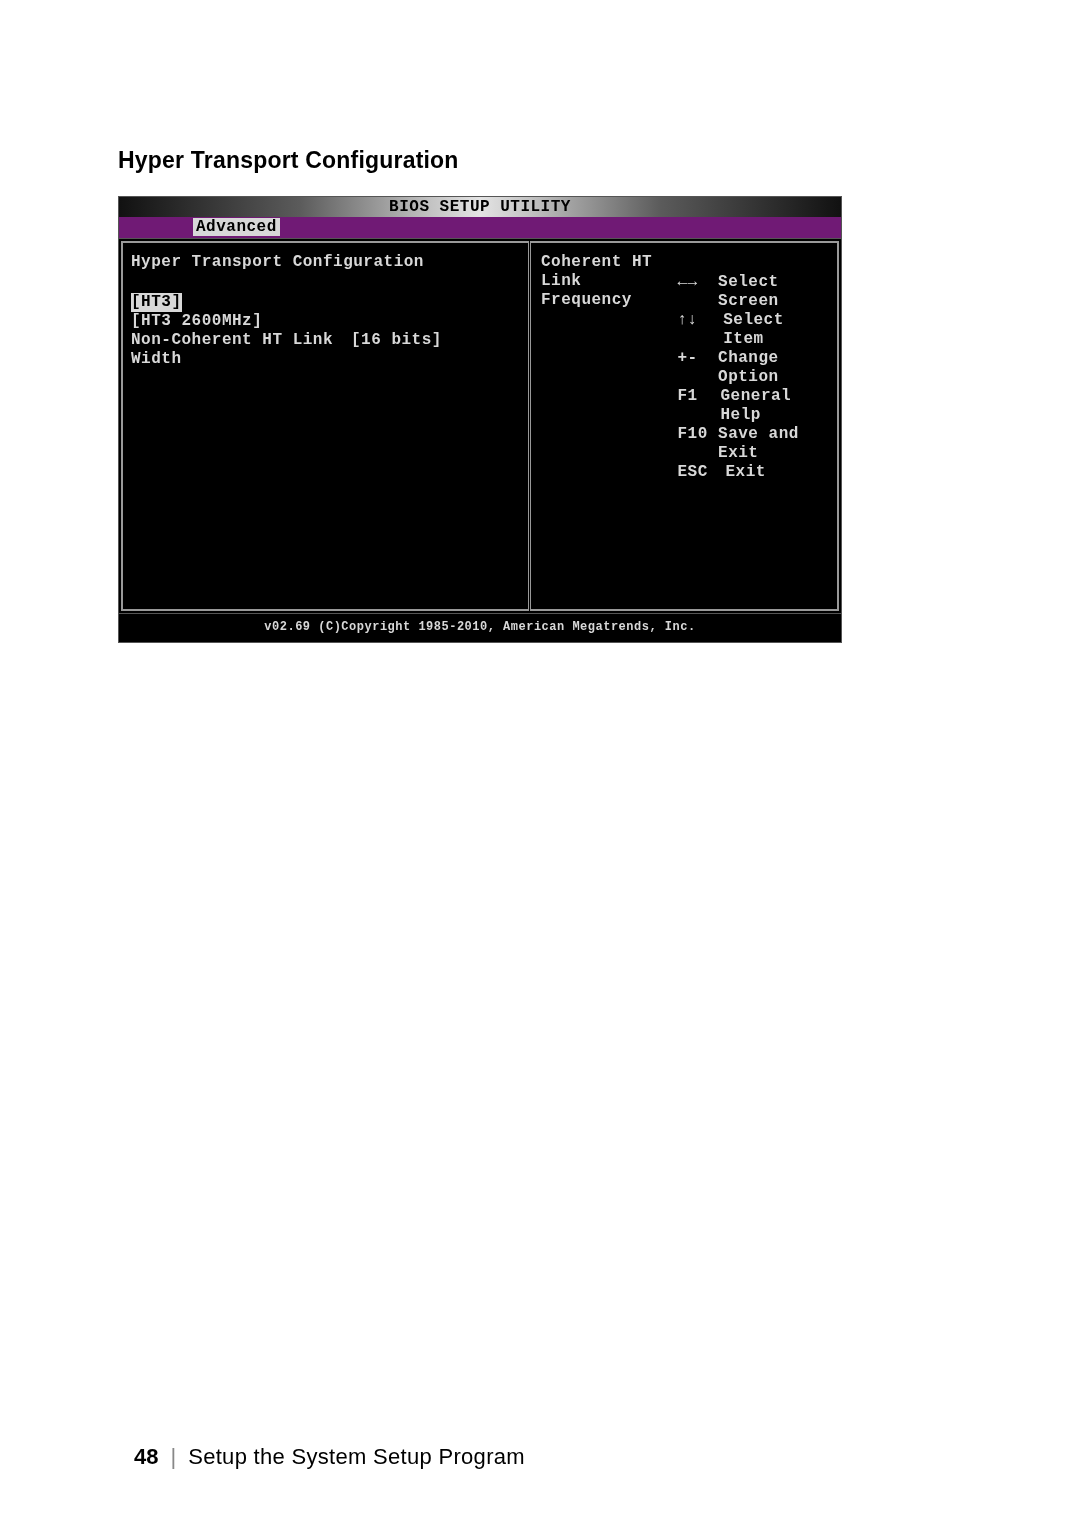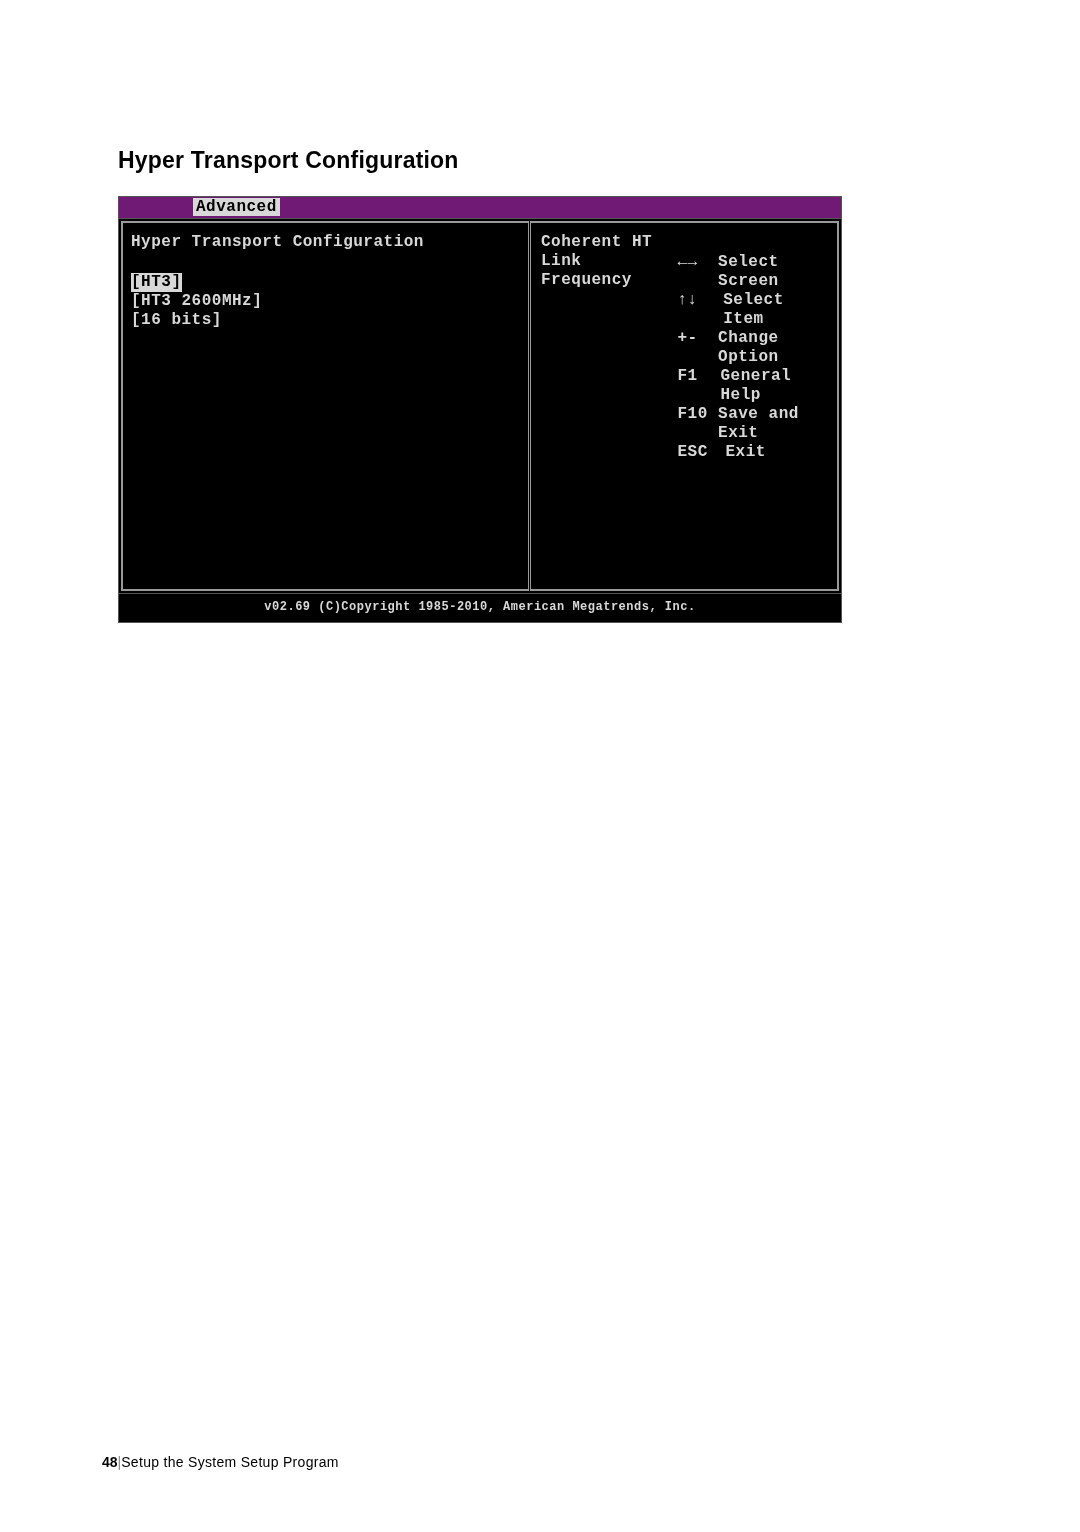--- a/index.html
+++ b/index.html
@@ -104,52 +104,54 @@
   .nav-desc { }
   .footer {
     text-align: center;
     padding: 6px 0 8px 0;
     color: #d8d8d8;
     font-size: 12px;
   }
   .page-footer {
     position: absolute;
     bottom: 62px;
-    left: 102px;
-    font-size: 14px;
+    left: 134px;
+    font-size: 22px;
     color: #000;
     display: flex;
     align-items: center;
-    gap: 0;
+    gap: 12px;
   }
   .page-num { font-weight: bold; }
   .vdiv { color: #888; font-weight: 300; }
   .page-section-name { font-weight: normal; letter-spacing: 0.3px; }
 </style>
 </head>
 <body>
 
 <div class="page">
   <div class="section-heading">Hyper Transport Configuration</div>
 
   <div class="bios-outer">
+    <div class="titlebar">BIOS SETUP UTILITY</div>
     <div class="menubar">
       <span class="menu-active">Advanced</span>
     </div>
     <div class="bios-body">
       <div class="left-pane">
         <div class="pane-title">Hyper Transport Configuration</div>
 
         <div class="setting-row selected">
           <span class="setting-value">[HT3]</span>
         </div>
         <div class="setting-row">
           <span class="setting-value">[HT3 2600MHz]</span>
         </div>
         <div class="setting-row">
+          <span class="setting-label">Non-Coherent HT Link Width</span>
           <span class="setting-value">[16 bits]</span>
         </div>
       </div>
 
       <div class="right-pane">
         <div class="help-text">
           <div>Coherent HT Link</div>
           <div>Frequency</div>
         </div>
         <div class="spacer"></div>

